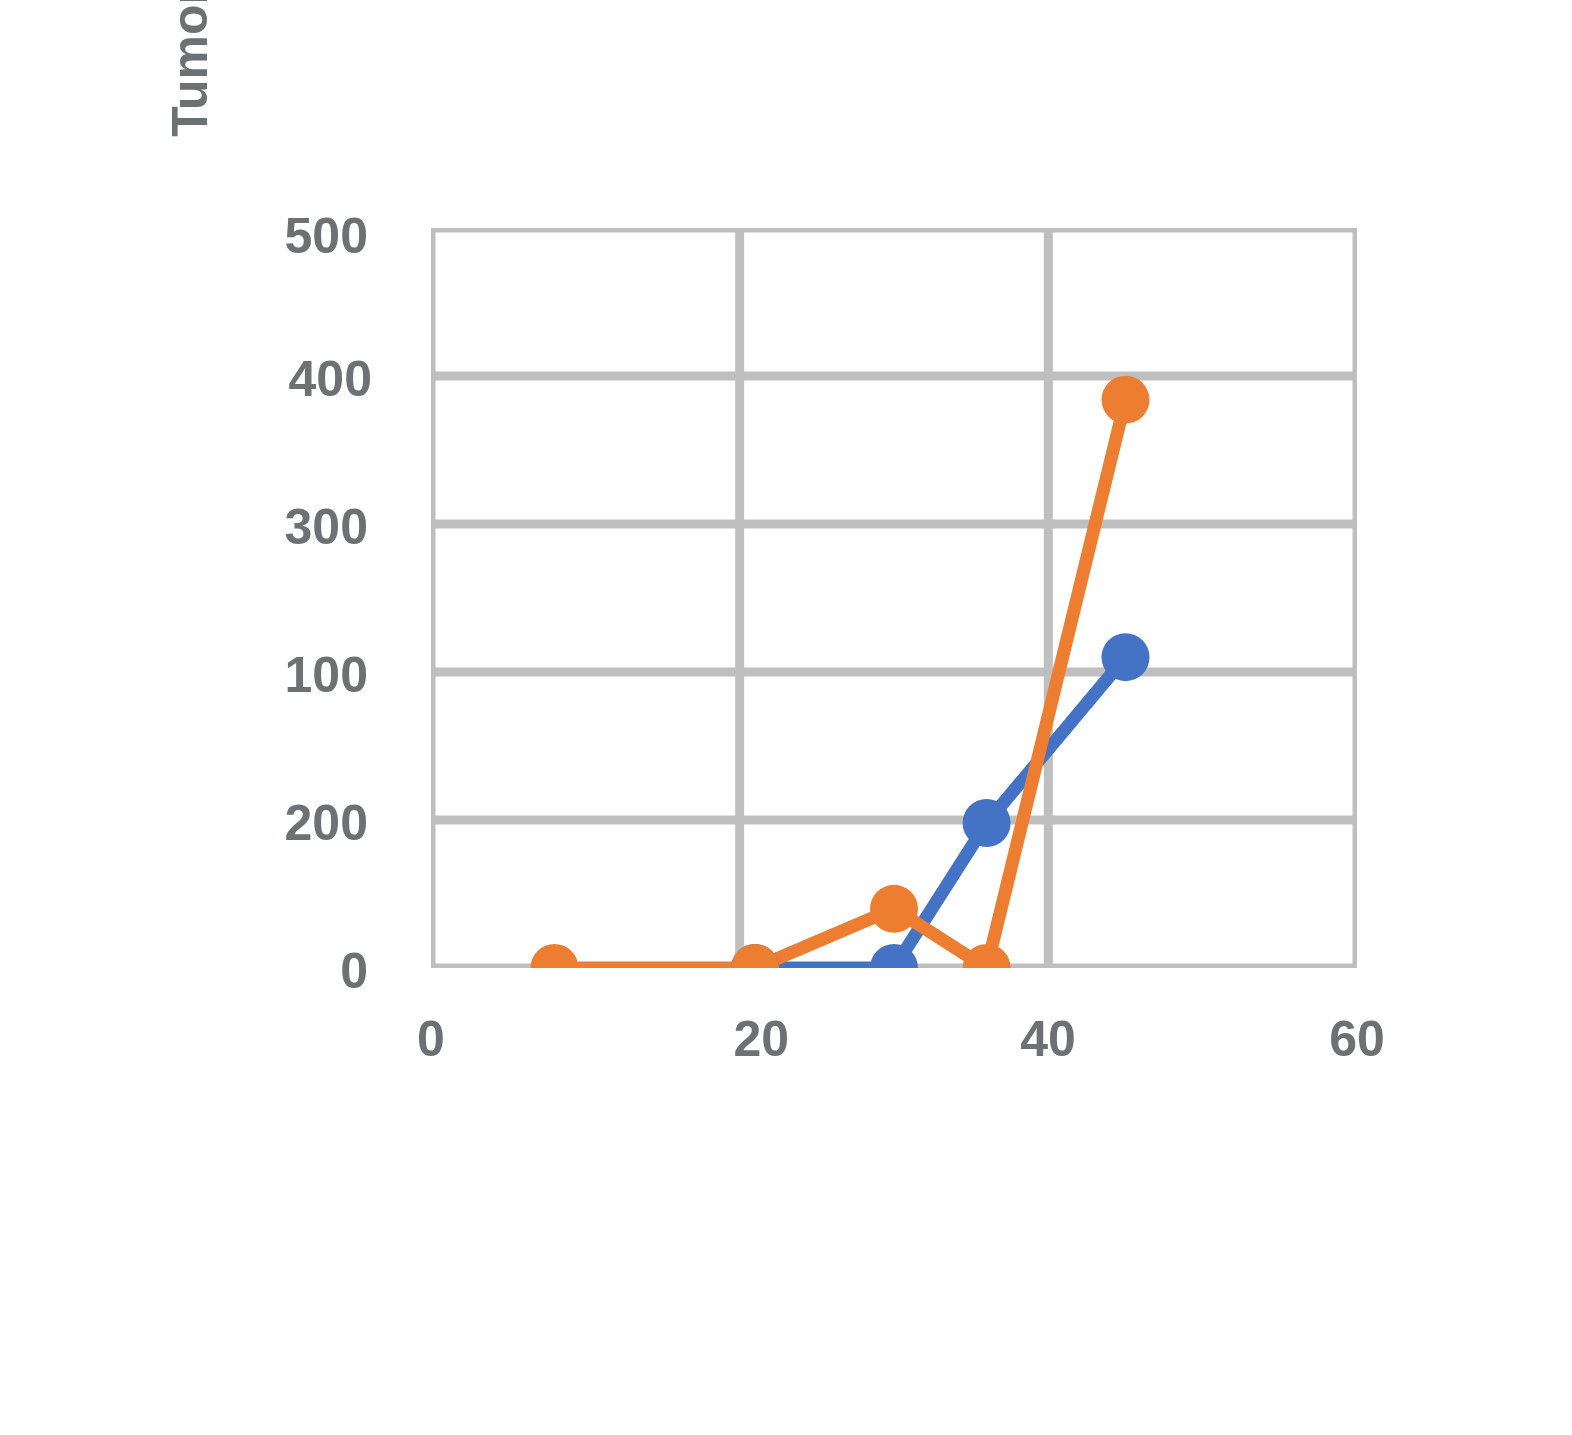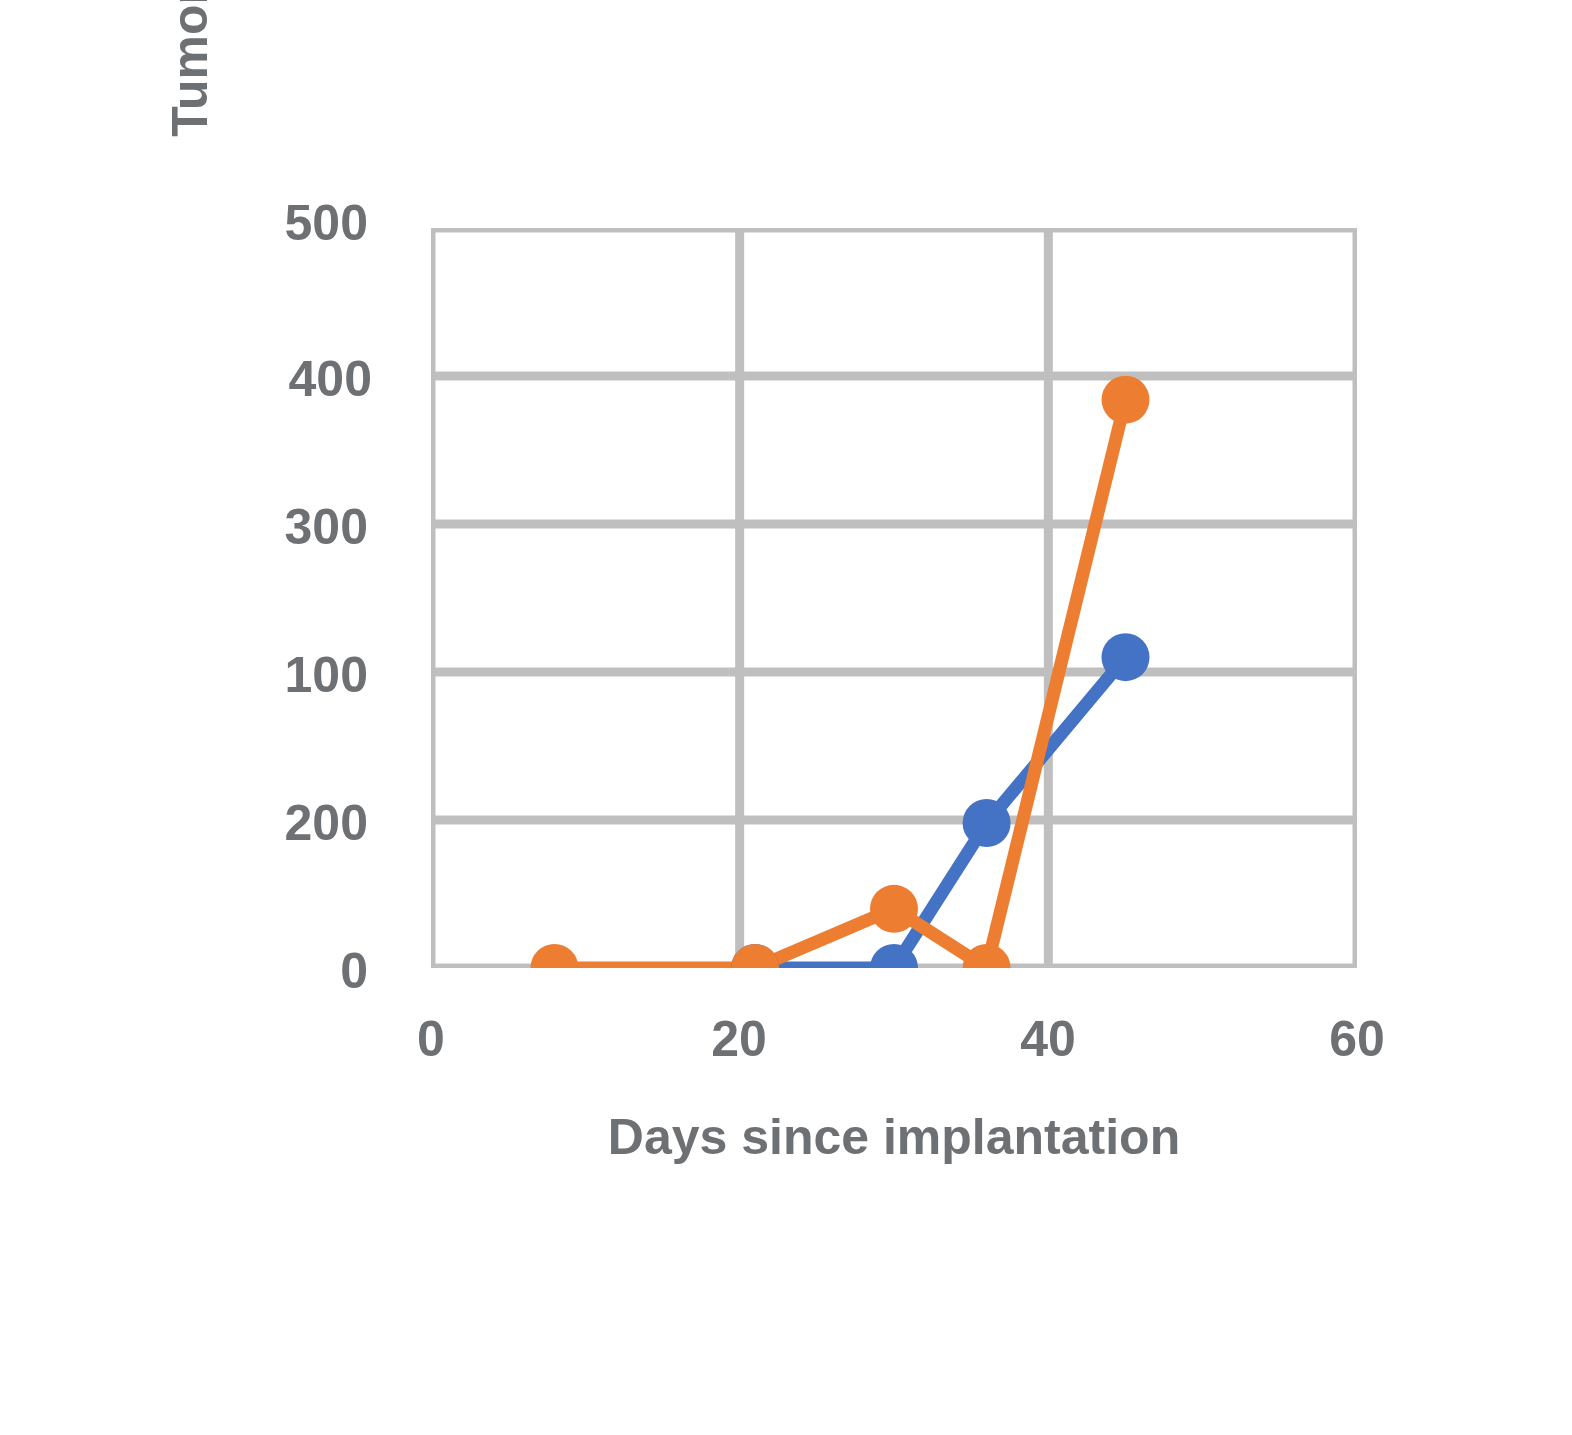--- a/index.html
+++ b/index.html
@@ -143,31 +143,30 @@
   }
 </style>
 </head>
 <body>
 
 <div id="chart-root">
 
 
   <div class="y-axis-title">Tumor Vol. (mm3)</div>
 
-  <div class="x-axis-title">Days since implantation</div>
 
-  <div class="y-tick" style="left:268px; top:194px; width:100px;">500</div>
+  <div class="y-tick" style="left:268px; top:207px; width:100px;">500</div>
   <div class="y-tick" style="left:272px; top:350px; width:100px;">400</div>
   <div class="y-tick" style="left:268px; top:498px; width:100px;">300</div>
   <div class="y-tick" style="left:268px; top:646px; width:100px;">100</div>
   <div class="y-tick" style="left:268px; top:794px; width:100px;">200</div>
   <div class="y-tick" style="left:268px; top:942px; width:100px;">0</div>
 
   <div class="x-tick" style="left:381px; top:1010px; width:100px;">0</div>
-  <div class="x-tick" style="left:689px; top:1010px; width:100px;">20</div>
+  <div class="x-tick" style="left:689px; top:1010px; width:100px;text-align:right;">20</div>
   <div class="x-tick" style="left:998px; top:1010px; width:100px;">40</div>
   <div class="x-tick" style="left:1307px; top:1010px; width:100px;">60</div>
 
   <div class="plot-area">
     <svg class="svg-layer" id="plot-svg" width="926" height="740" viewBox="0 0 926 740">
       <g id="gridlines">
           <rect x="0" y="0" width="926" height="740" fill="none" stroke="#BFBFBF" stroke-width="9"></rect>
           <line x1="0" x2="926" y1="592" y2="592" stroke="#BFBFBF" stroke-width="9"></line>
           <line x1="0" x2="926" y1="444" y2="444" stroke="#BFBFBF" stroke-width="9"></line>
           <line x1="0" x2="926" y1="296" y2="296" stroke="#BFBFBF" stroke-width="9"></line>

